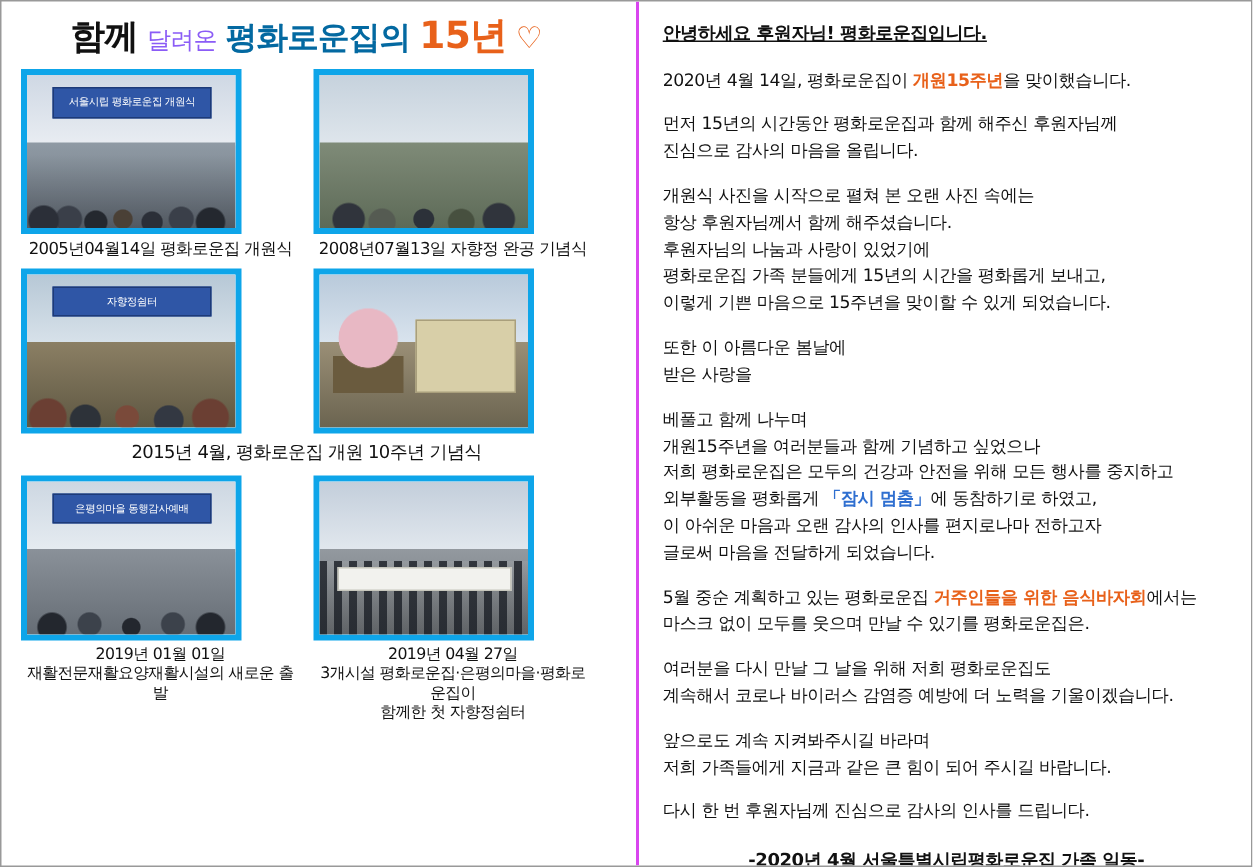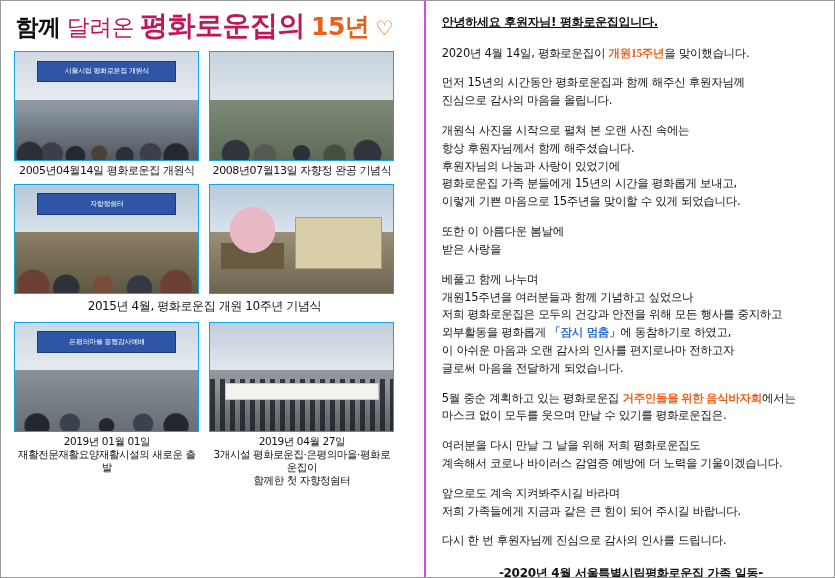--- a/index.html
+++ b/index.html
@@ -28,31 +28,31 @@
   .title-row {
     display: flex;
     align-items: baseline;
     justify-content: center;
     gap: 6px;
     margin-top: 2px;
     margin-bottom: 6px;
     white-space: nowrap;
   }
   .t-a { font-size: 23px; font-weight: bold; color: #111; letter-spacing: -0.5px; }
-  .t-b { font-size: 23px; color: #be185d; letter-spacing: -0.5px; }
-  .t-c { font-size: 28px; font-weight: bold; color: #be185d; letter-spacing: -0.5px; }
+  .t-b { font-size: 16px; color: #8b5cf6; letter-spacing: -0.5px; }
+  .t-c { font-size: 21px; font-weight: bold; color: #0369a1; letter-spacing: -0.5px; }
   .t-d { font-size: 25px; font-weight: bold; color: #e8611a; letter-spacing: -0.5px; }
   .t-heart { font-size: 20px; color: #e8611a; }
 
   .grid { display: flex; flex-direction: column; gap: 0px; }
   .row { display: flex; justify-content: center; gap: 10px; }
   .cell { width: 185px; }
   .photo {
-    width: 185px; height: 110px;
-    border: 1px solid #0ea5e9;
+    width: 147px; height: 110px;
+    border: 4px solid #0ea5e9;
     position: relative;
     overflow: hidden;
   }
   .cap {
     text-align: center;
     font-size: 11px;
     color: #111;
     padding: 3px 0 6px 0;
     line-height: 1.25;
     letter-spacing: -0.4px;
@@ -156,21 +156,21 @@
     overflow: hidden;
   }
   .r-head {
     font-weight: bold;
     text-decoration: underline;
     margin-bottom: 13px;
     font-size: 12px;
   }
   .para { margin-bottom: 12px; }
   .para div { white-space: nowrap; }
-  .hl { color: #e8611a; font-weight: bold; font-family: Liberation Serif, serif; }
+  .hl { color: #e8611a; font-weight: bold; }
   .hl-q { color: #2f6fd0; font-weight: bold; }
   .sign {
     margin-top: 14px;
     font-weight: bold;
     text-align: center;
     font-size: 12px;
   }
 </style>
 </head>
 <body>

